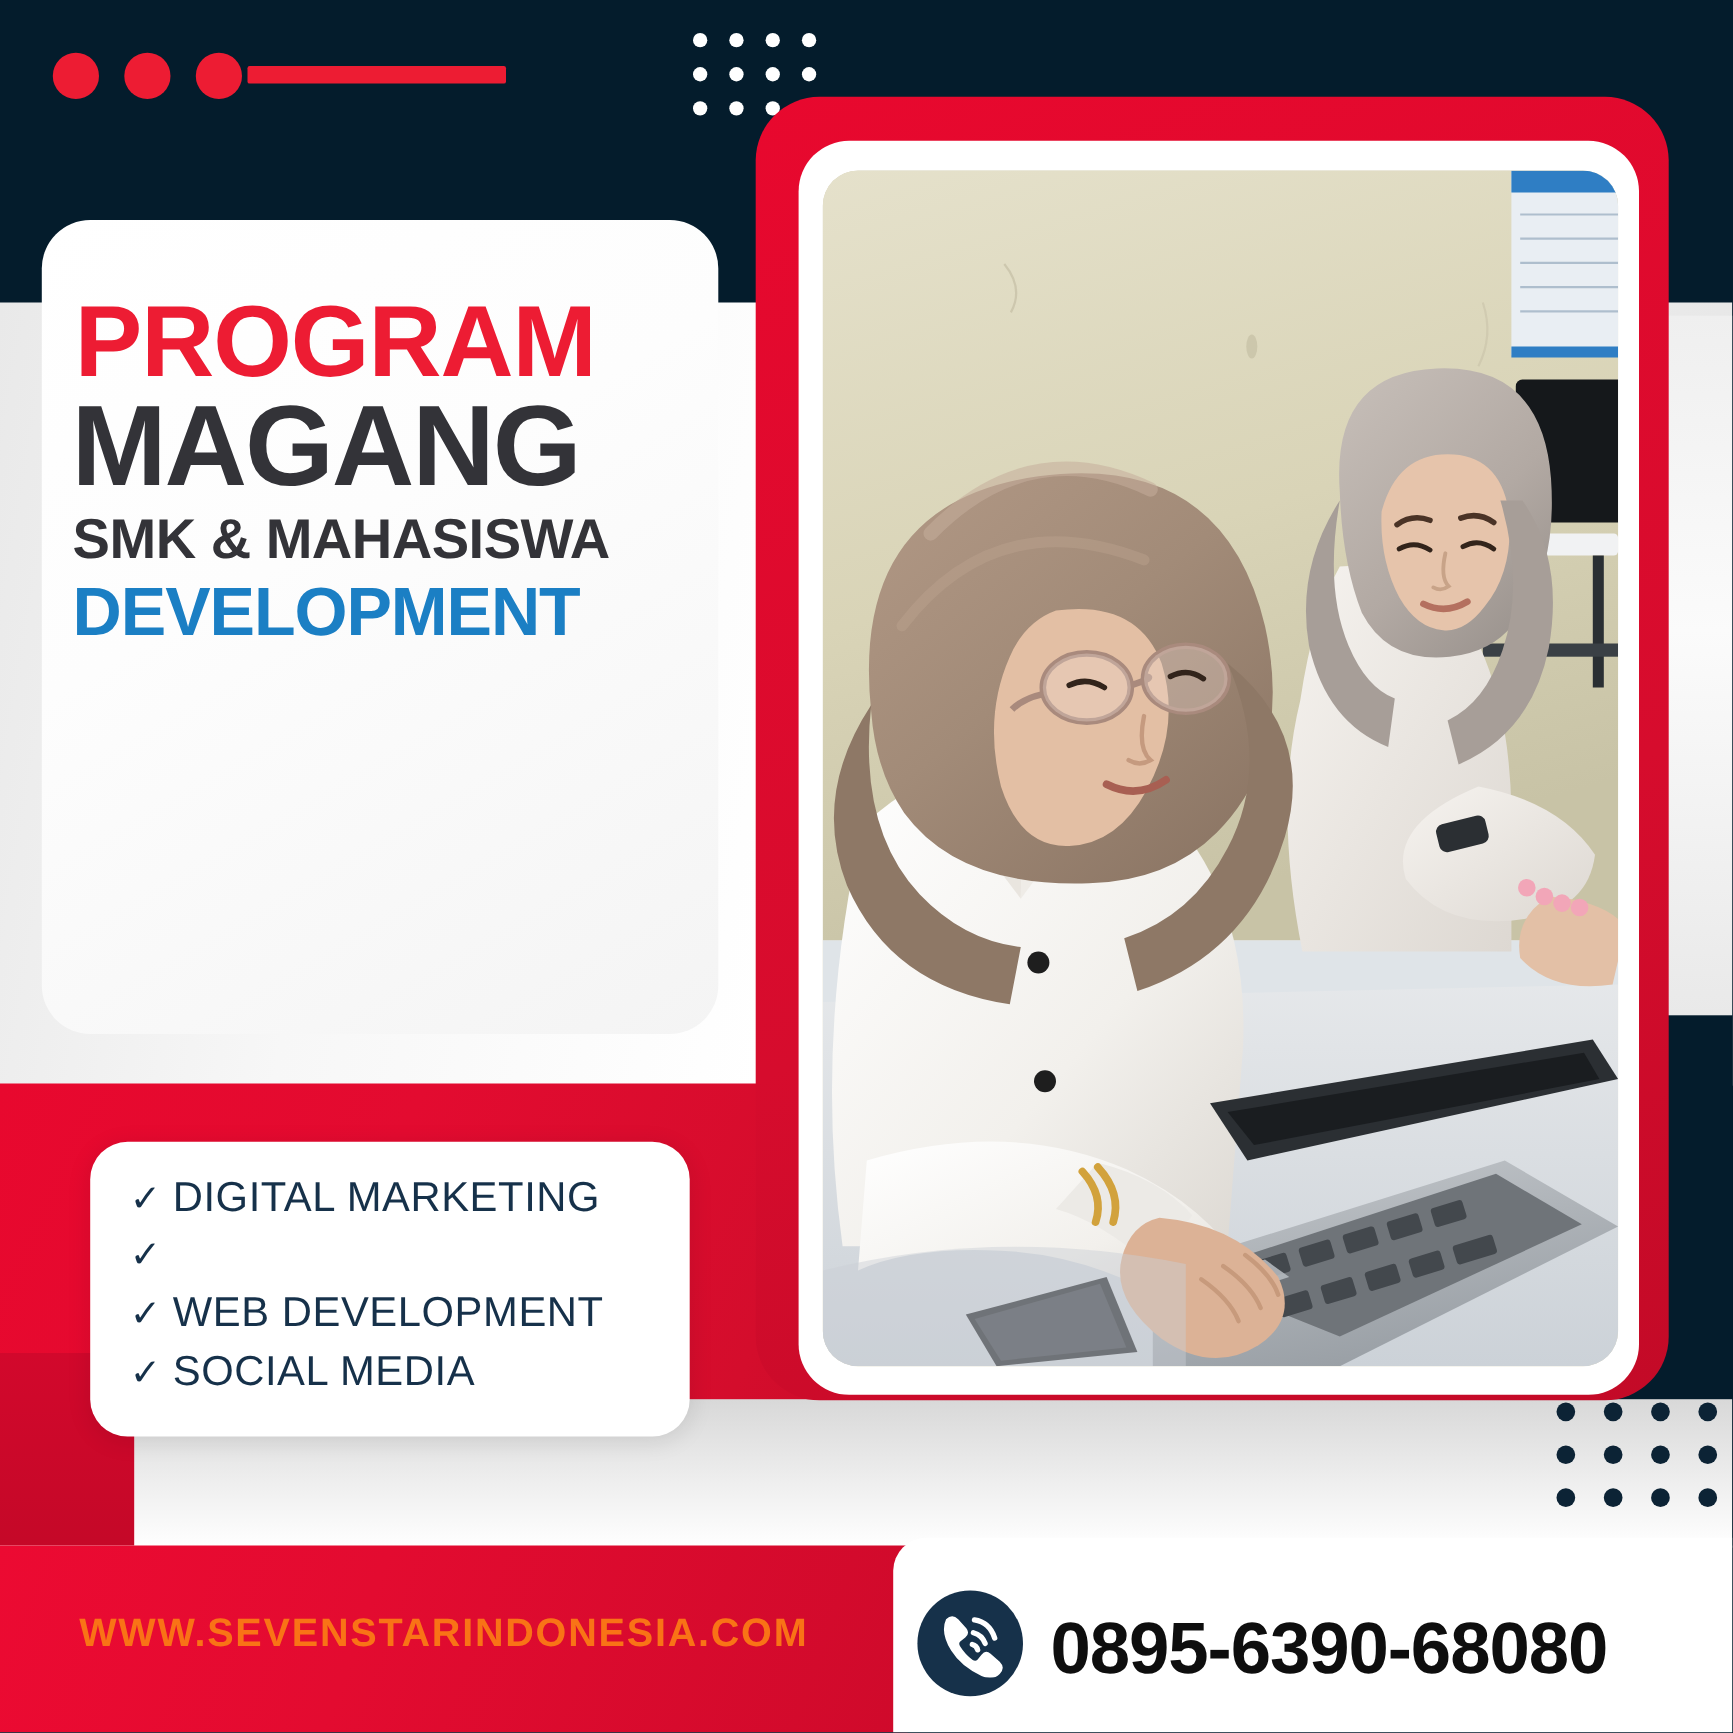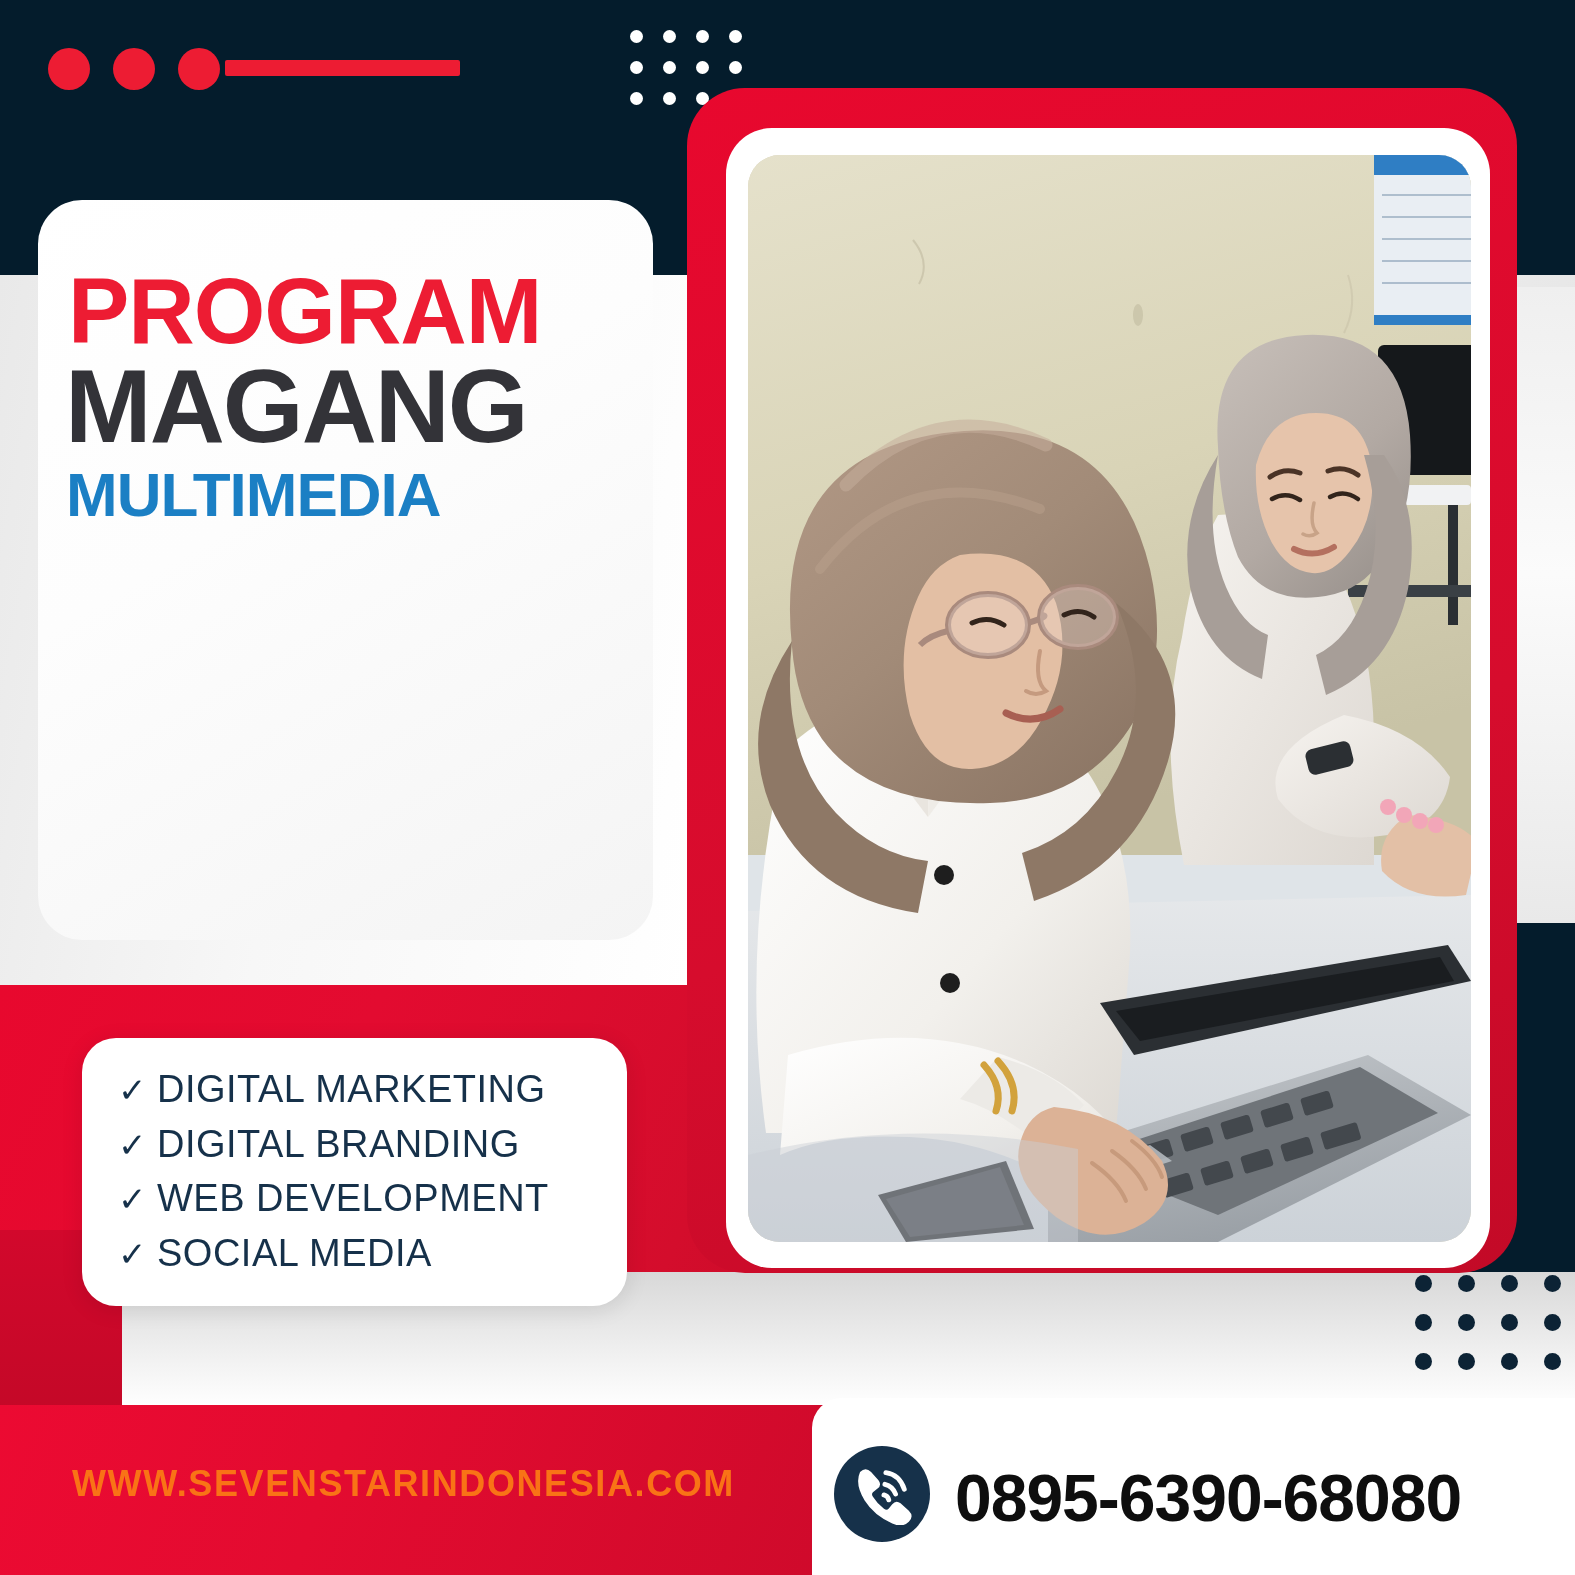--- a/index.html
+++ b/index.html
@@ -378,32 +378,32 @@
       <path d="M138 1044 L252 1012 L276 1070 L162 1082 Z" fill="#3b3f45"></path>
 
       <path d="M0 1000 q160 -40 330 -6 l0 93 l-330 0 Z" fill="#c9ced4" opacity="0.45"></path>
     </svg>
   </div>
 
   <div class="headline-card"></div>
   <div class="headline">
     <div class="h-program">PROGRAM</div>
     <div class="h-magang">MAGANG</div>
-    <div class="h-informatika">MULTIMEDIA</div>
+    <div class="h-smk">SMK &amp; MAHASISWA</div>
+    <div class="h-informatika">DEVELOPMENT</div>
   </div>
 
   <div class="feature-card"></div>
   <ul class="feature-list">
     <li>
       <span class="chk">✓</span>
       <span>DIGITAL MARKETING</span>
     </li>
     <li>
       <span class="chk">✓</span>
-      <span>DIGITAL BRANDING</span>
     </li>
     <li>
       <span class="chk">✓</span>
       <span>WEB DEVELOPMENT</span>
     </li>
     <li>
       <span class="chk">✓</span>
       <span>SOCIAL MEDIA</span>
     </li>
   </ul>

